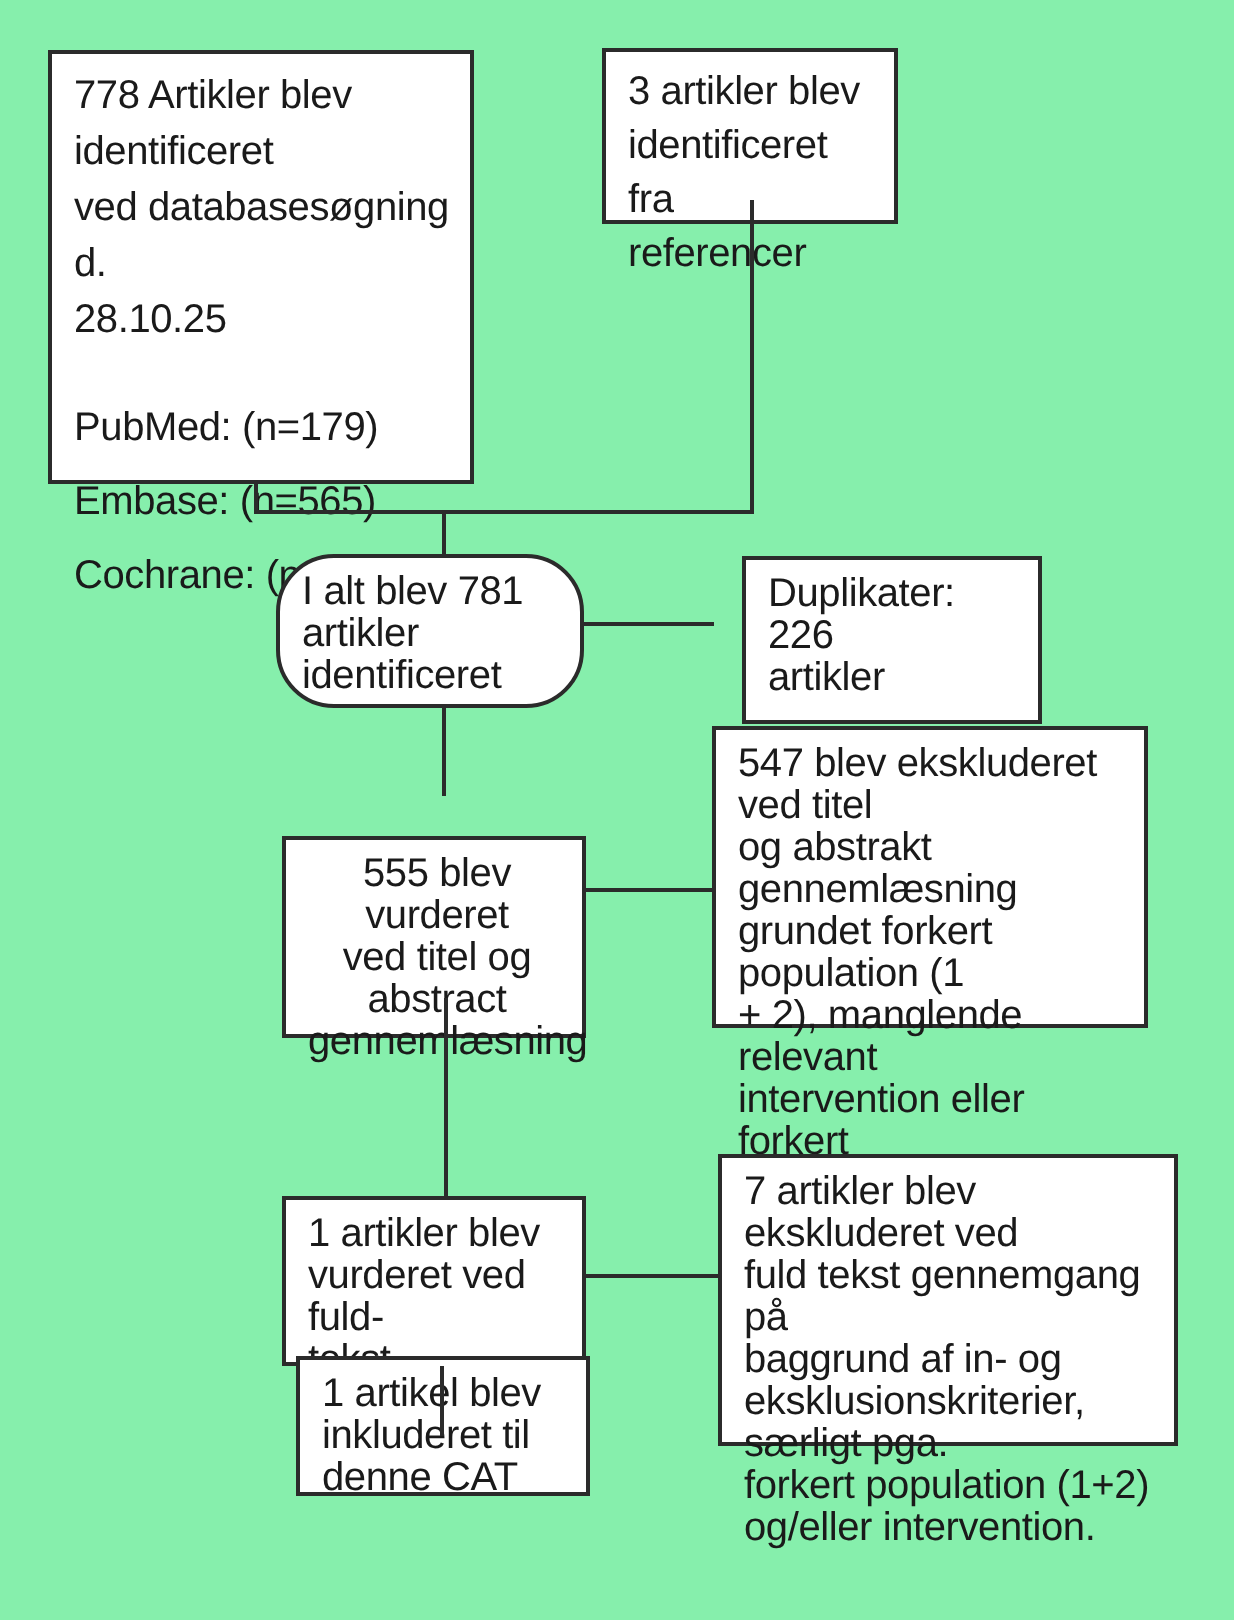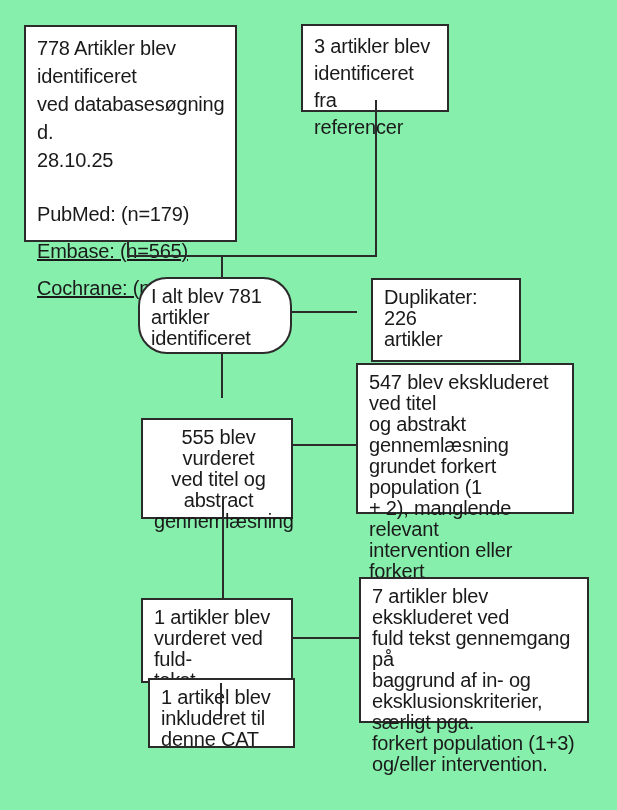--- a/index.html
+++ b/index.html
@@ -36,21 +36,21 @@
   .b-ref   { left: 301px; top: 24px;  width: 148px; height: 88px;  line-height: 27px; }
   .b-total { left: 138px; top: 277px; width: 154px; height: 77px; border-radius: 29px; }
   .b-dup   { left: 371px; top: 278px; width: 150px; height: 84px; }
   .b-ta    { left: 141px; top: 418px; width: 152px; height: 101px; text-align: center; }
   .b-exclt { left: 356px; top: 363px; width: 218px; height: 151px; }
   .b-ft    { left: 141px; top: 598px; width: 152px; height: 85px; }
   .b-exclf { left: 359px; top: 577px; width: 230px; height: 146px; }
   .b-inc   { left: 148px; top: 678px; width: 147px; height: 70px; }
 
   .b-db .gap { margin-top: 26px; }
-  .b-db .src { margin-top: 9px; text-decoration: underline; }
+  .b-db .src { margin-top: 9px; }
 
   
   .line {
     position: absolute;
     background: #2b2b2b;
   }
   .vline { width: 2px; }
   .hline { height: 2px; }
   .l-v1 { left: 127px; top: 242px; height: 13px; }
   .l-v2 { left: 375px; top: 100px; height: 155px; }
@@ -112,21 +112,21 @@
     <p>1 artikler blev
 vurderet ved fuld-
 tekst gennemgang</p>
   </div>
 
   <div class="box b-exclf">
     <p>7 artikler blev ekskluderet ved
 fuld tekst gennemgang på
 baggrund af in- og
 eksklusionskriterier, særligt pga.
-forkert population (1+3)
+forkert population (1+2)
 og/eller intervention.</p>
   </div>
 
   <div class="box b-inc">
     <p>1 artikel blev
 inkluderet til
 denne CAT</p>
   </div>
 
   <div class="line vline l-v1"></div>

